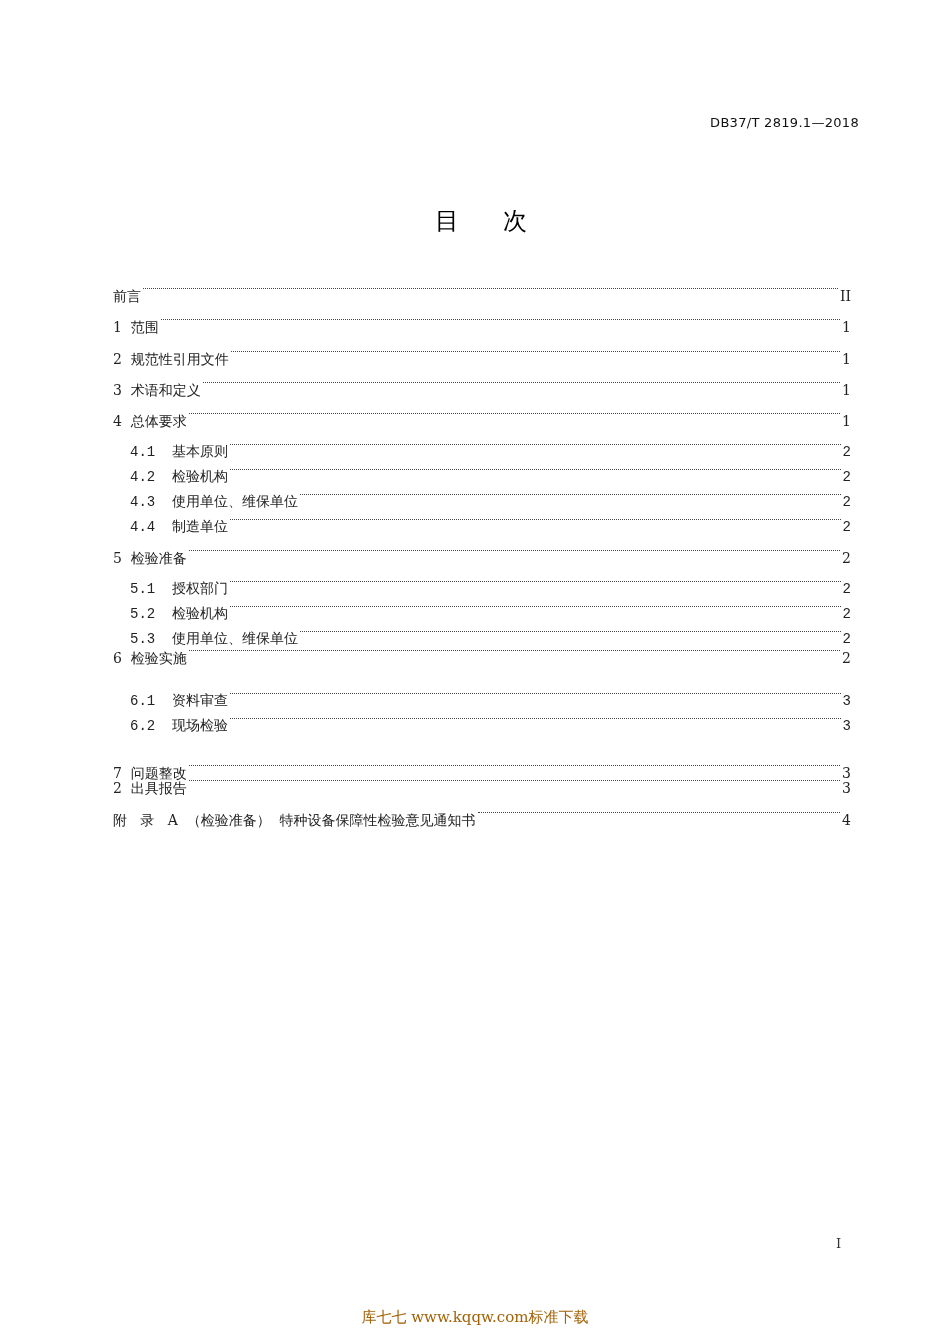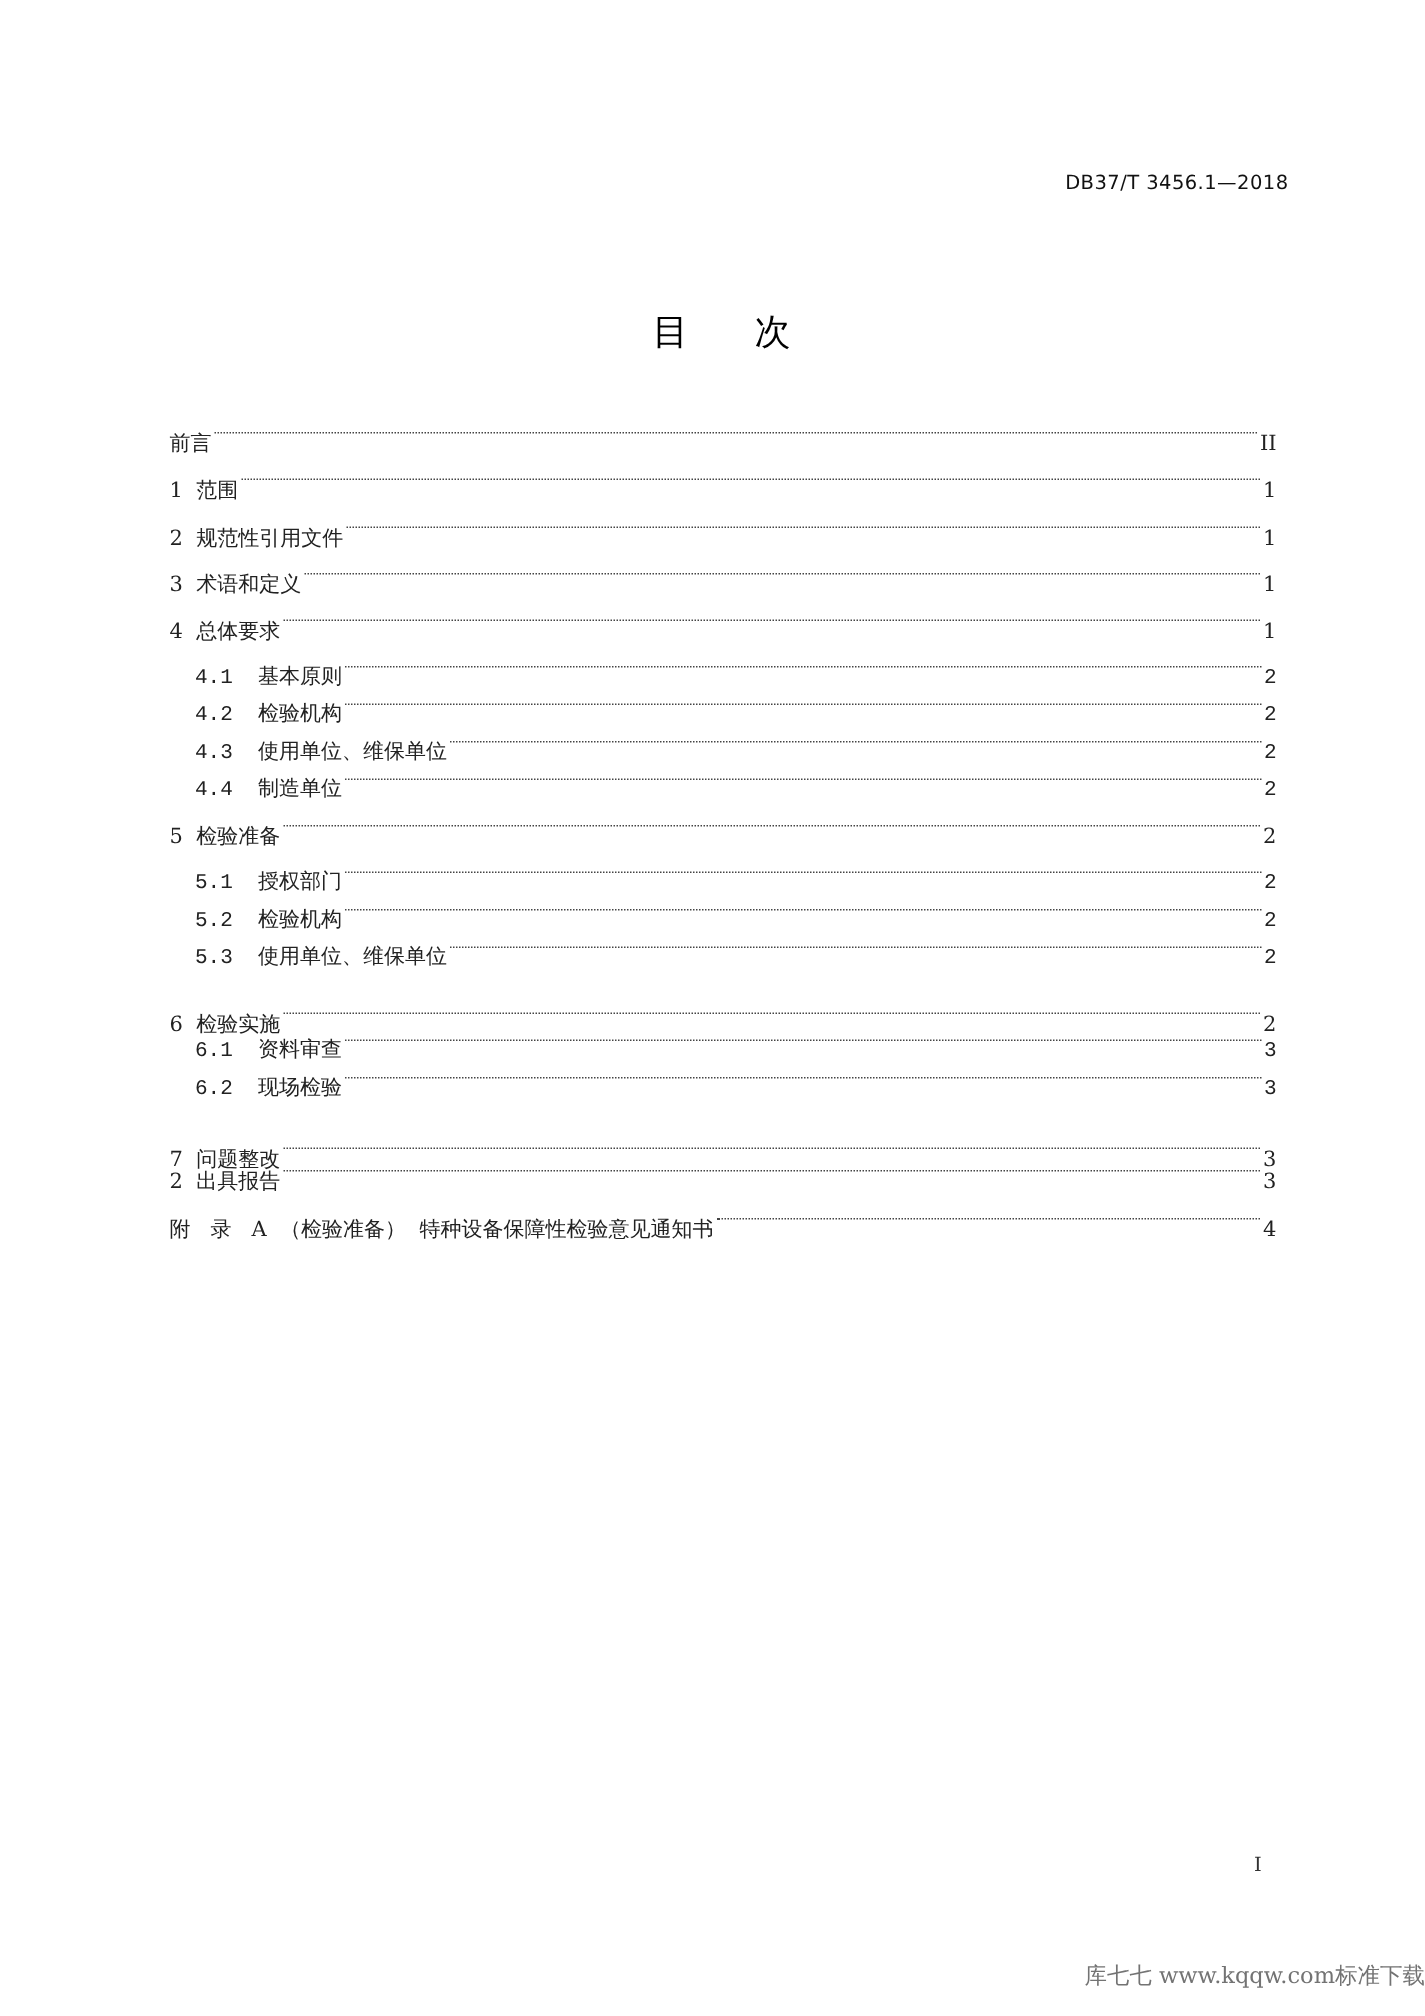--- a/index.html
+++ b/index.html
@@ -25,29 +25,29 @@
     .toc-entry .dots {
       flex: 1 1 auto; height: 1px; margin: 0 2px 4px 2px;
       border-bottom: 1.5px dotted #444;
     }
     .toc-entry .page-num { flex: 0 0 auto; white-space: nowrap; }
     .page-number {
       position: absolute; left: 836px; top: 1236px;
       font-family: "DejaVu Serif", serif; font-size: 13px; color: #333;
     }
     .footer-watermark {
-      position: absolute; left: 0; width: 950px; top: 1308px; text-align: right;
-      font-family: "DejaVu Serif", serif; font-size: 15px; color: #737373;
+      position: absolute; left: 0; width: 950px; top: 1308px; text-align: center;
+      font-family: "DejaVu Serif", serif; font-size: 15px; color: #a16207;
     }
   </style>
 </head>
 <body>
 
 <div class="page">
-  <div class="doc-code">DB37/T 3456.1—2018</div>
+  <div class="doc-code">DB37/T 2819.1—2018</div>
   <div class="toc-title">目次</div>
 
   <div class="toc">
     <div class="toc-entry" style="top:287px">
       <span class="label">前言</span>
       <span class="dots"></span>
       <span class="page-num">II</span>
     </div>
     <div class="toc-entry" style="top:318px">
       <span class="label">1  范围</span>
@@ -102,21 +102,21 @@
     <div class="toc-entry sub" style="top:605px">
       <span class="label">5.2  检验机构</span>
       <span class="dots"></span>
       <span class="page-num">2</span>
     </div>
     <div class="toc-entry sub" style="top:630px">
       <span class="label">5.3  使用单位、维保单位</span>
       <span class="dots"></span>
       <span class="page-num">2</span>
     </div>
-    <div class="toc-entry" style="top:674px">
+    <div class="toc-entry" style="top:649px">
       <span class="label">6  检验实施</span>
       <span class="dots"></span>
       <span class="page-num">2</span>
     </div>
     <div class="toc-entry sub" style="top:692px">
       <span class="label">6.1  资料审查</span>
       <span class="dots"></span>
       <span class="page-num">3</span>
     </div>
     <div class="toc-entry sub" style="top:717px">

